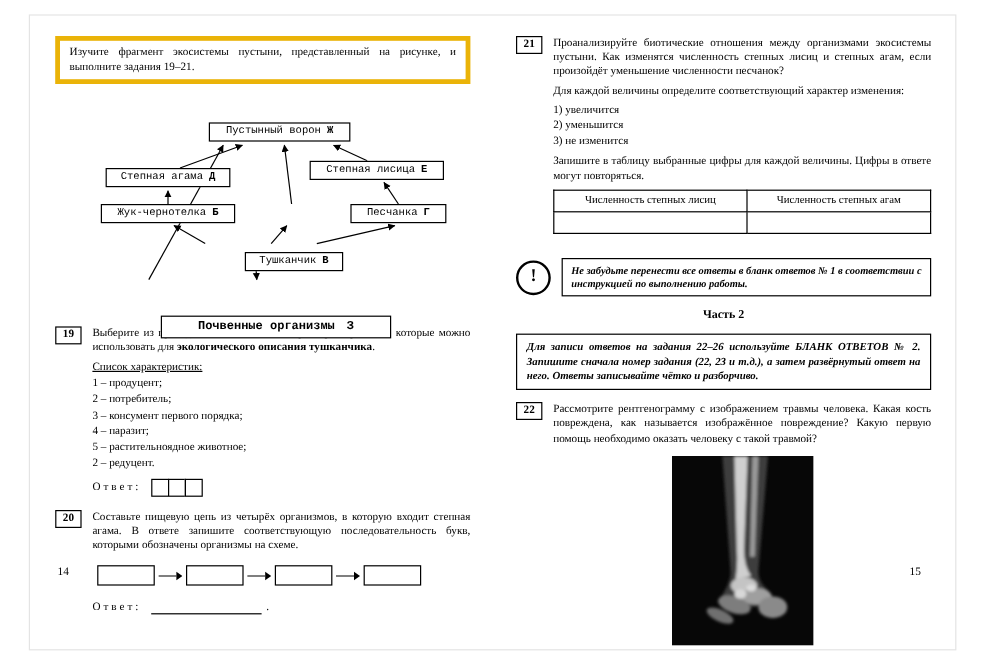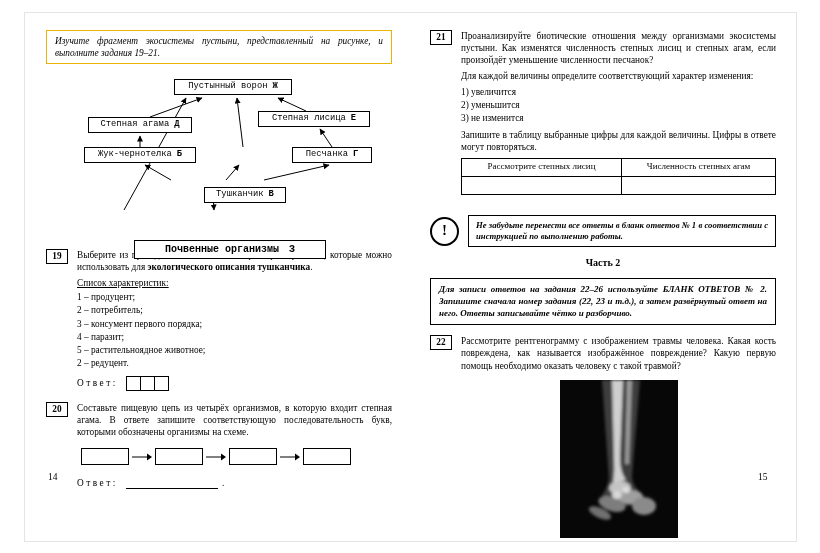--- a/index.html
+++ b/index.html
@@ -3,21 +3,21 @@
 <meta charset="utf-8">
 <style>
   html,body{margin:0;padding:0;background:#ffffff;}
   body{width:820px;height:553px;position:relative;font-family:"Liberation Serif","DejaVu Serif",serif;color:#000;}
   .sheet{position:absolute;left:24px;top:12px;width:771px;height:528px;border:1px solid #e4e4e4;background:#fff;}
   .col{position:absolute;top:30px;width:346px;font-size:9.3px;line-height:1.3;}
   .col-left{left:46px;}
   .col-right{left:430px;}
   .just{text-align:justify;margin:0 0 4px 0;}
   
-  .intro-box{border:1px solid #eab308;padding:4px 8px;font-style:italic;margin-bottom:9px;text-align:justify;}
+  .intro-box{border:4px solid #eab308;padding:4px 8px;margin-bottom:26px;text-align:justify;}
   .instr-box{border:1px solid #000;padding:5px 8px;font-style:italic;font-weight:bold;margin:8px 0 10px 0;text-align:justify;font-size:9px;}
   
   .diagram{position:relative;width:346px;height:164px;margin:2px 0 12px 0;font-family:Liberation Mono, monospace;}
   .diagram svg.arrows{position:absolute;left:0;top:0;}
   .node{position:absolute;height:16px;border:1px solid #000;background:#fff;display:flex;align-items:center;justify-content:center;gap:5px;font-size:8.8px;white-space:nowrap;padding:0 2px;box-sizing:border-box;}
   .node .nk{font-weight:bold;}
   .node-plants{gap:16px;}
   .node-soil{height:19px;font-weight:bold;font-size:10px;gap:10px;}
   .ar{stroke:#000;stroke-width:1;}
   
@@ -167,21 +167,21 @@
     <div class="tbody">
       <p class="just" data-interactable="false">Проанализируйте биотические отношения между организмами экосистемы пустыни. Как изменятся численность степных лисиц и степных агам, если произойдёт уменьшение численности песчанок?</p>
       <p class="just" data-interactable="false">Для каждой величины определите соответствующий характер изменения:</p>
       <div class="opt" data-interactable="false">1) увеличится</div>
       <div class="opt" data-interactable="false">2) уменьшится</div>
       <div class="opt" data-interactable="false">3) не изменится</div>
       <p class="just" style="margin-top:4px;" data-interactable="false">Запишите в таблицу выбранные цифры для каждой величины. Цифры в ответе могут повторяться.</p>
       <table class="t21-table" data-interactable="false">
         <tbody>
           <tr>
-            <td data-interactable="false">Рассмотрите степных лисиц</td>
+            <td data-interactable="false">Численность степных лисиц</td>
             <td data-interactable="false">Численность степных агам</td>
           </tr>
           <tr>
             <td data-interactable="true"></td>
             <td data-interactable="true"></td>
           </tr>
         </tbody>
       </table>
     </div>
   </div>

